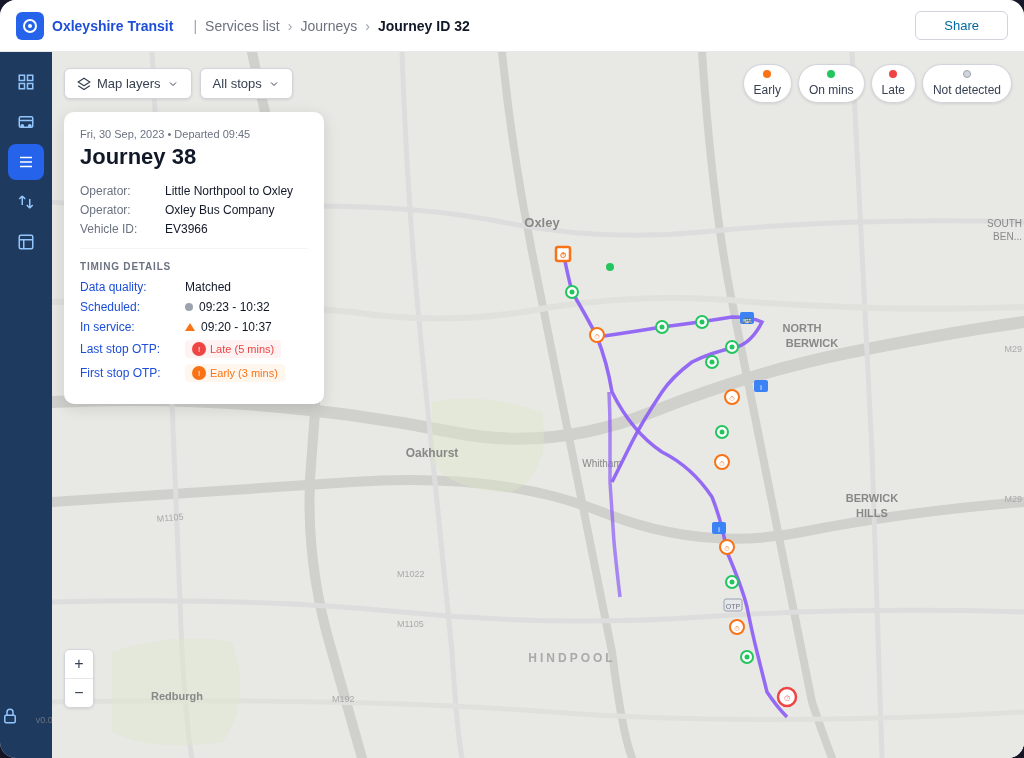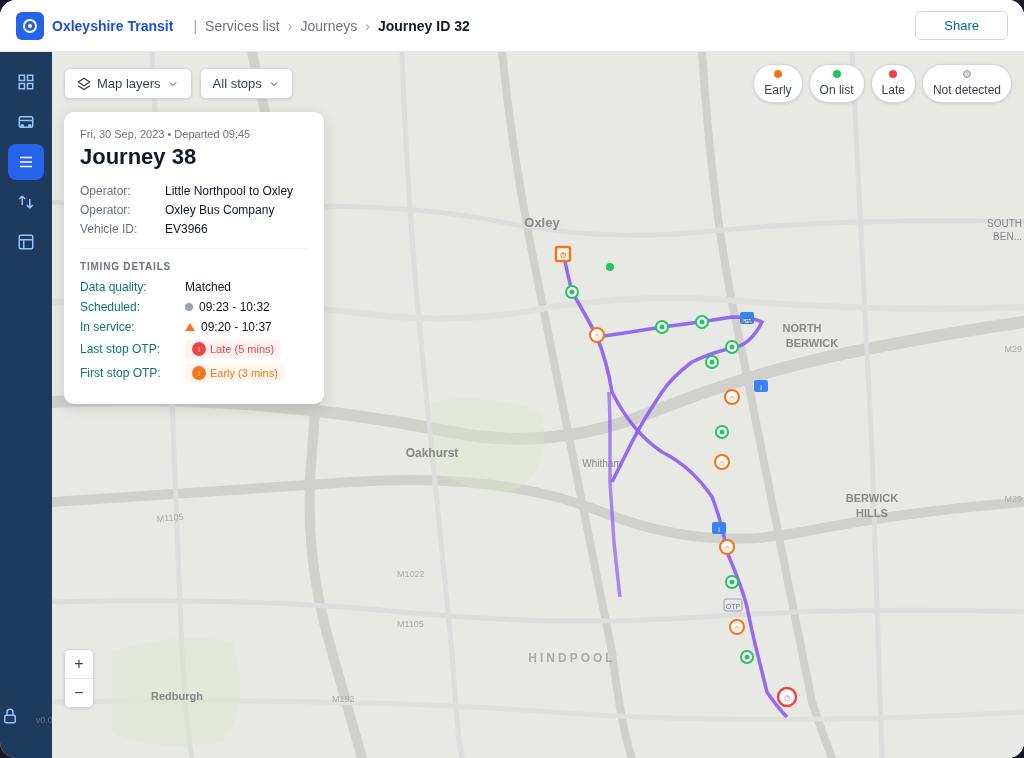--- a/index.html
+++ b/index.html
@@ -249,21 +249,21 @@
       text-transform: uppercase;
       margin-bottom: 8px;
     }
     .timing-row {
       display: flex;
       align-items: center;
       margin-bottom: 6px;
       font-size: 12px;
     }
     .timing-label {
-      color: #0f766e;
+      color: #1d4ed8;
       width: 105px;
       flex-shrink: 0;
     }
     .timing-dot {
       width: 8px;
       height: 8px;
       border-radius: 50%;
       margin-right: 6px;
       flex-shrink: 0;
     }
@@ -534,21 +534,21 @@
             <polyline points="6,9 12,15 18,9"></polyline>
           </svg>
         </div>
         <div class="legend-pills">
           <div class="legend-pill">
             <div class="dot early"></div>
             <span>Early</span>
           </div>
           <div class="legend-pill">
             <div class="dot on-time"></div>
-            <span>On list</span>
+            <span>On mins</span>
           </div>
           <div class="legend-pill">
             <div class="dot late"></div>
             <span>Late</span>
           </div>
           <div class="legend-pill">
             <div class="dot not-detected"></div>
             <span>Not detected</span>
           </div>
         </div>

